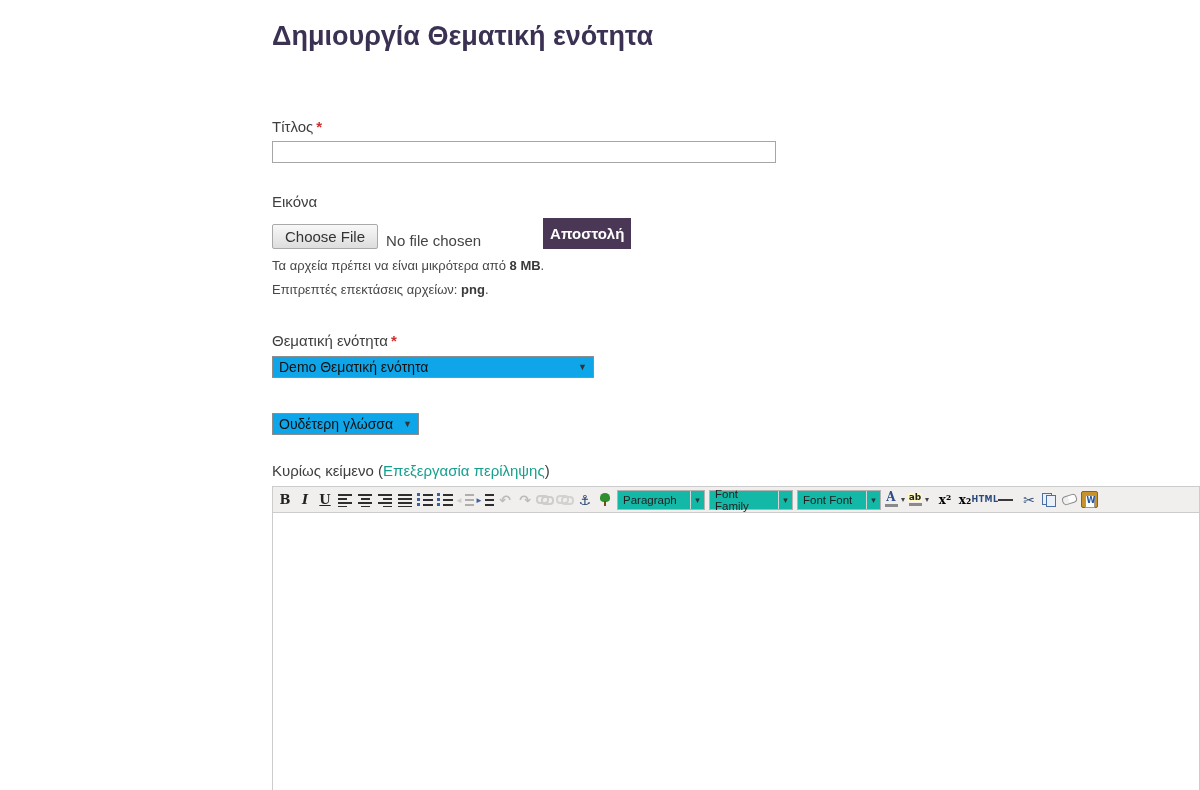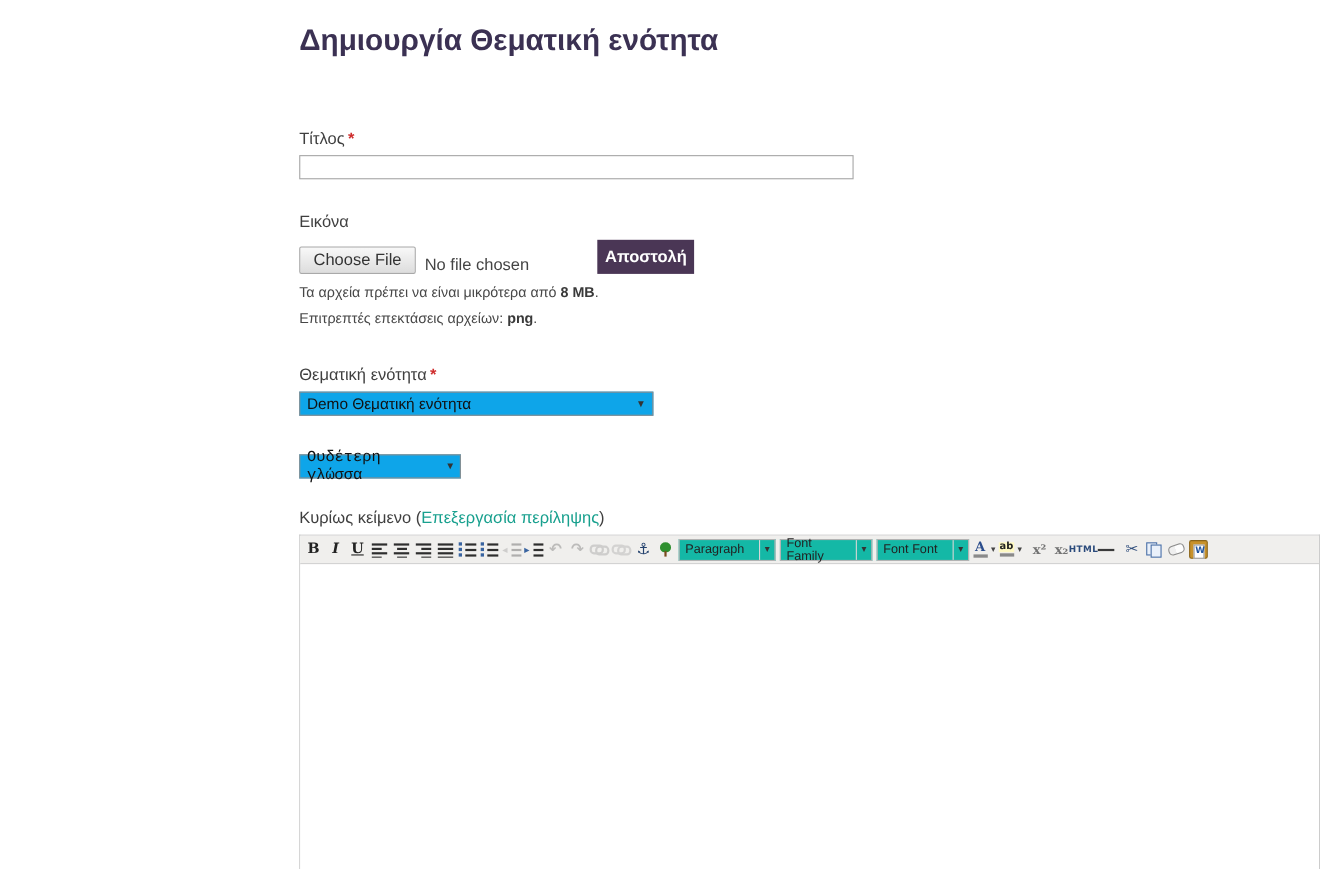--- a/index.html
+++ b/index.html
@@ -21,21 +21,21 @@
   .upload-btn{margin-left:62px;background:#4a3655;color:#fff;border:none;font-weight:700;
     font-size:15px;padding:7px 7px;cursor:pointer;font-family:"Liberation Sans",sans-serif;}
   .help-line{font-size:13px;color:#474747;margin-top:9px;line-height:15px;}
   .help-line b{color:#3a3a3a;}
   .mt-sect{margin-top:35px;}
   .sel{display:flex;align-items:center;justify-content:space-between;height:20px;
     border:1px solid #8d8d8d;background:#0ea5e9;margin-top:7px;padding:0 6px;font-size:14px;
     color:#111;cursor:default;box-sizing:content-box;}
   .sel .caret{font-size:9px;color:#333;margin-left:8px;}
   .sel-topic{width:308px;}
-  .sel-lang{width:133px;font-family:Liberation Mono, monospace;}
+  .sel-lang{width:133px;}
   .mt-body{margin-top:27px;}
   .body-label{font-size:15px;color:#3f3f3f;}
   .edit-summary{color:#18a08e;text-decoration:none;cursor:pointer;}
   
   .editor{margin-top:6px;border:1px solid #ccc;border-bottom:none;}
   .toolbar{display:flex;align-items:center;background:#f0efed;border-bottom:1px solid #ccc;
     padding:2px 2px;height:21px;}
   .ico{width:20px;height:18px;display:inline-flex;align-items:center;justify-content:center;
     flex:none;cursor:pointer;}
   .dis{opacity:.33;cursor:default;}
@@ -86,21 +86,21 @@
     justify-content:center;}
   .tb-select .sel-arrow::after{content:"▾";font-size:9px;color:#333;}
   .colbtn{display:inline-flex;flex-direction:column;align-items:center;justify-content:center;
     width:16px;height:18px;cursor:pointer;flex:none;}
   .fore-a{font-family:"DejaVu Serif",serif;font-weight:700;font-size:12px;line-height:11px;color:#2b4d8c;}
   .back-ab{font-family:"DejaVu Sans",sans-serif;font-weight:700;font-size:9px;line-height:9px;
     color:#222;background:#fef9c3;padding:0 1px;}
   .colbar{width:13px;height:3px;background:#8a8a8a;margin-top:1px;}
   .mini-caret{width:8px;height:18px;display:inline-flex;align-items:center;justify-content:center;
     font-size:8px;color:#444;cursor:pointer;flex:none;}
-  .glyph-sup,.glyph-sub{font-family:"DejaVu Serif",serif;font-weight:700;font-size:12px;color:#737373;}
+  .glyph-sup,.glyph-sub{font-family:"DejaVu Serif",serif;font-weight:700;font-size:12px;color:#000000;}
   .glyph-html{font-family:"DejaVu Sans",sans-serif;font-weight:700;font-size:8px;
     letter-spacing:.4px;color:#2a4a7b;}
   .hr-line{width:15px;height:2px;background:#3a3a3a;}
   .glyph-cut{font-family:"DejaVu Sans",sans-serif;font-size:14px;color:#33507e;}
   .copy{position:relative;width:15px;height:14px;}
   .copy::before,.copy::after{content:"";position:absolute;width:8px;height:10px;
     background:#e9f0fa;border:1px solid #4a6fa5;}
   .copy::before{left:0;top:0;}
   .copy::after{left:4px;top:2px;}
   .erase{width:13px;height:7px;background:linear-gradient(90deg,#efefef 45%,#fdfdfd 45%);

